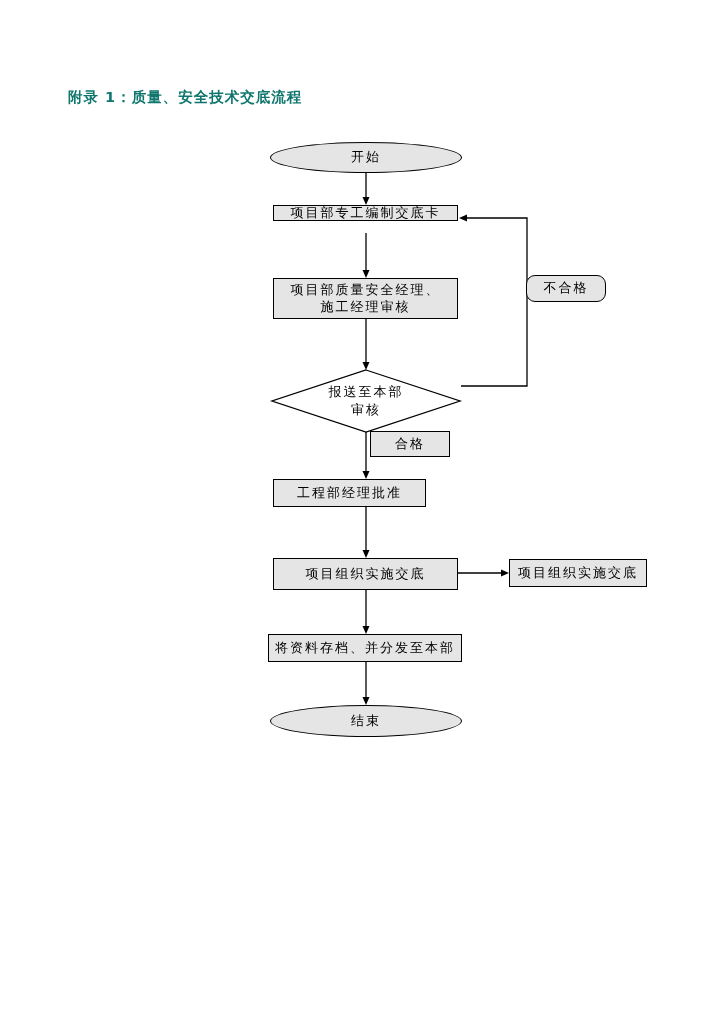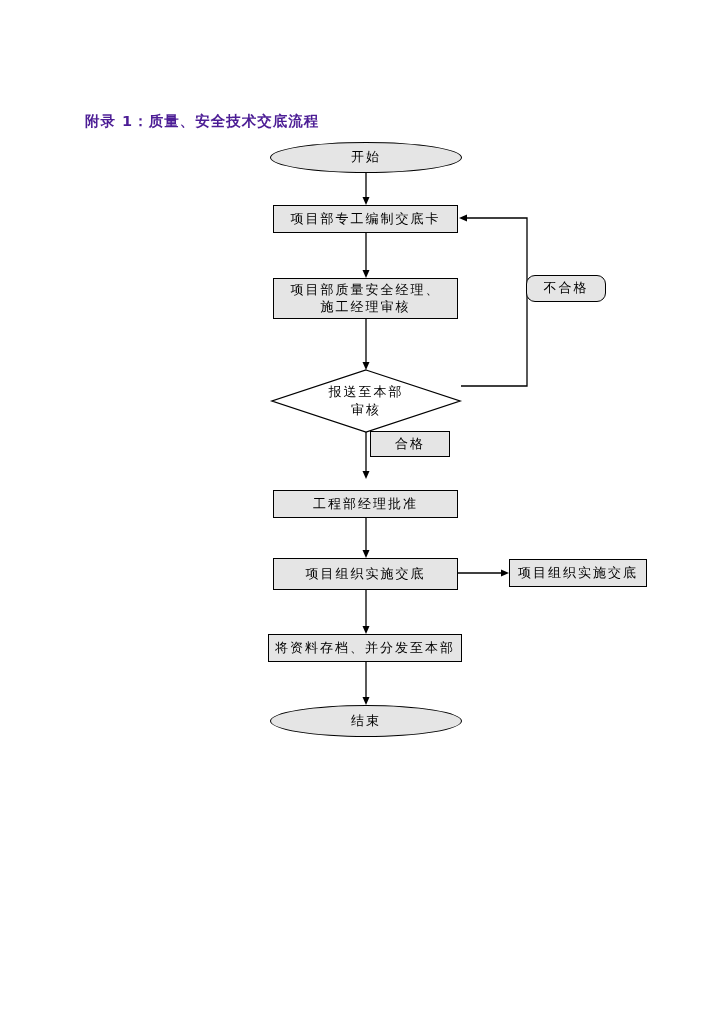--- a/index.html
+++ b/index.html
@@ -7,28 +7,27 @@
     position: relative;
     width: 724px;
     height: 1024px;
     background: #ffffff;
     font-family: "DejaVu Sans", "Liberation Sans", sans-serif;
     overflow: hidden;
     color: #000;
   }
   .doc-title {
     position: absolute;
-    left: 85px;
+    left: 68px;
     top: 88px;
     font-size: 14.5px;
     font-weight: bold;
     letter-spacing: 1px;
-    color: #4c1d95;
+    color: #0f766e;
     white-space: nowrap;
-    margin-top: 24px;
   }
   .shape {
     position: absolute;
     box-sizing: border-box;
     background: #e5e5e5;
     border: 1.5px solid #000000;
     display: flex;
     align-items: center;
     justify-content: center;
     text-align: center;
@@ -97,33 +96,33 @@
     <polygon class="head" points="509,573 501,569.5 501,576.5"></polygon>
 
     <polyline class="stroke" points="461,386 527,386 527,218 466,218"></polyline>
     <polygon class="head" points="459,218 467,214.5 467,221.5"></polygon>
 
     <polygon class="diamond" points="366,370 460,401 366,432 272,401"></polygon>
   </svg>
 
   <div class="shape ellipse" style="left:270px; top:142px; width:192px; height:31px;">开始</div>
 
-  <div class="shape" style="left:273px; top:205px; width:185px; height:28px;">项目部专工编制交底卡</div>
+  <div class="shape" style="left:273px; top:205px; width:185px; height:16px;">项目部专工编制交底卡</div>
 
   <div class="shape" style="left:273px; top:278px; width:185px; height:41px;">项目部质量安全经理、
 施工经理审核</div>
 
   <div class="diamond-text" style="left:296px; top:378px; width:140px; height:46px;">报送至本部
 审核</div>
 
   <div class="shape edge-label" style="left:526px; top:275px; width:80px; height:27px;border-radius:9px;">不合格</div>
 
   <div class="shape edge-label" style="left:370px; top:431px; width:80px; height:26px;">合格</div>
 
-  <div class="shape" style="left:273px; top:490px; width:185px; height:28px;">工程部经理批准</div>
+  <div class="shape" style="left:273px; top:479px; width:153px; height:28px;">工程部经理批准</div>
 
   <div class="shape" style="left:273px; top:558px; width:185px; height:32px;">项目组织实施交底</div>
 
   <div class="shape" style="left:509px; top:559px; width:138px; height:28px;">项目组织实施交底</div>
 
   <div class="shape" style="left:268px; top:634px; width:194px; height:28px;">将资料存档、并分发至本部</div>
 
   <div class="shape ellipse" style="left:270px; top:705px; width:192px; height:32px;">结束</div>
 
 </div>

